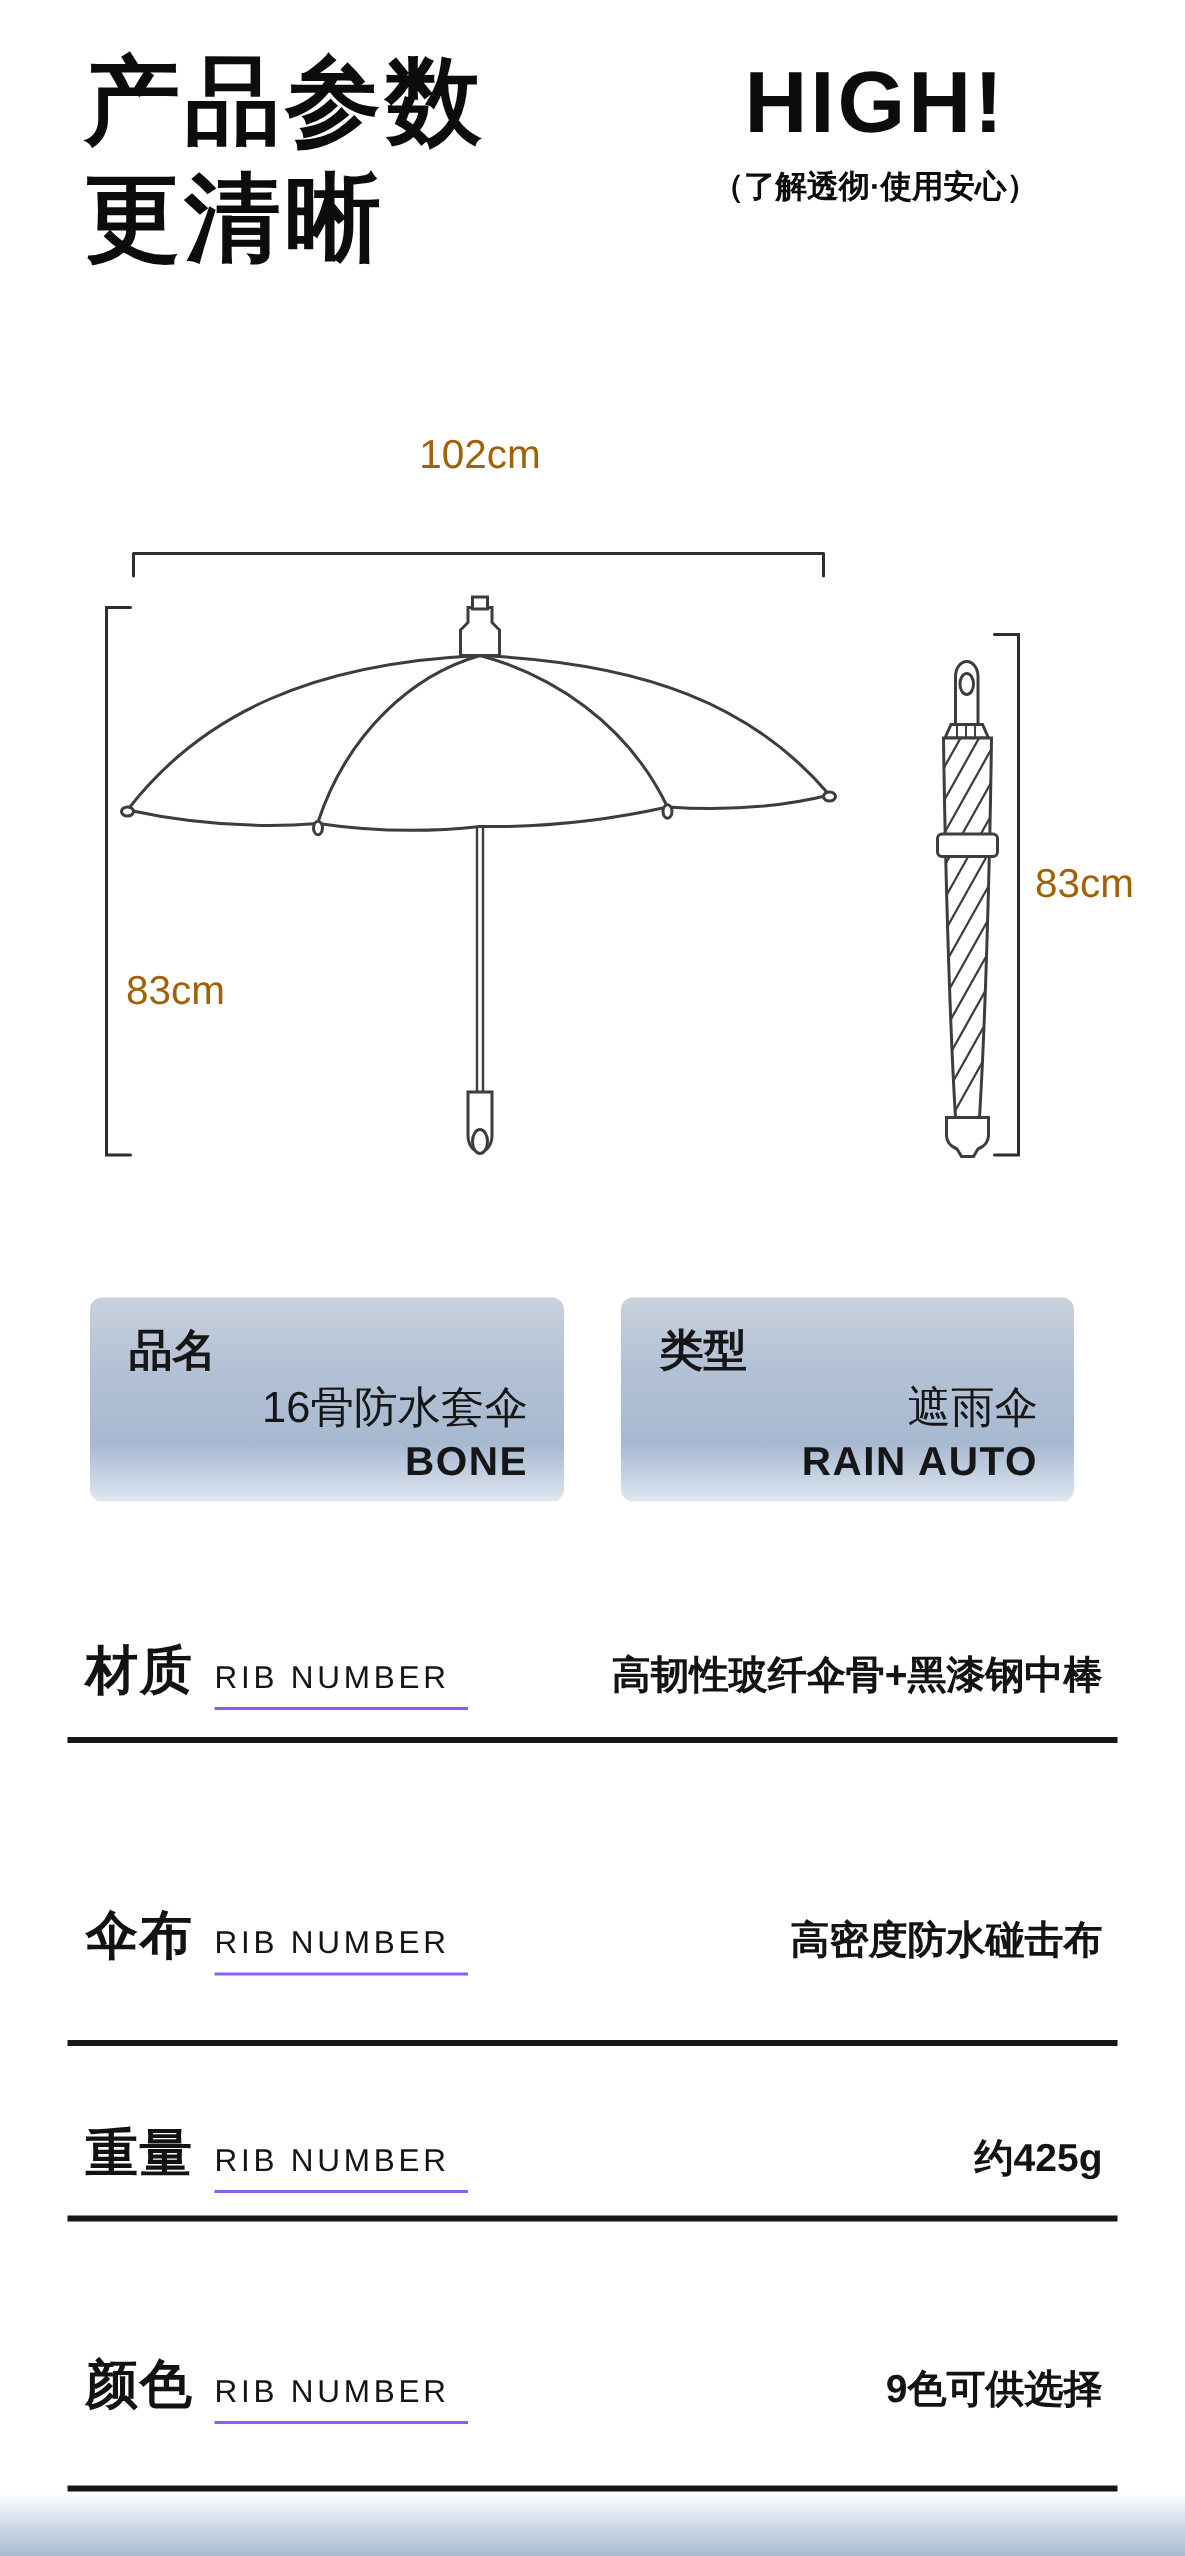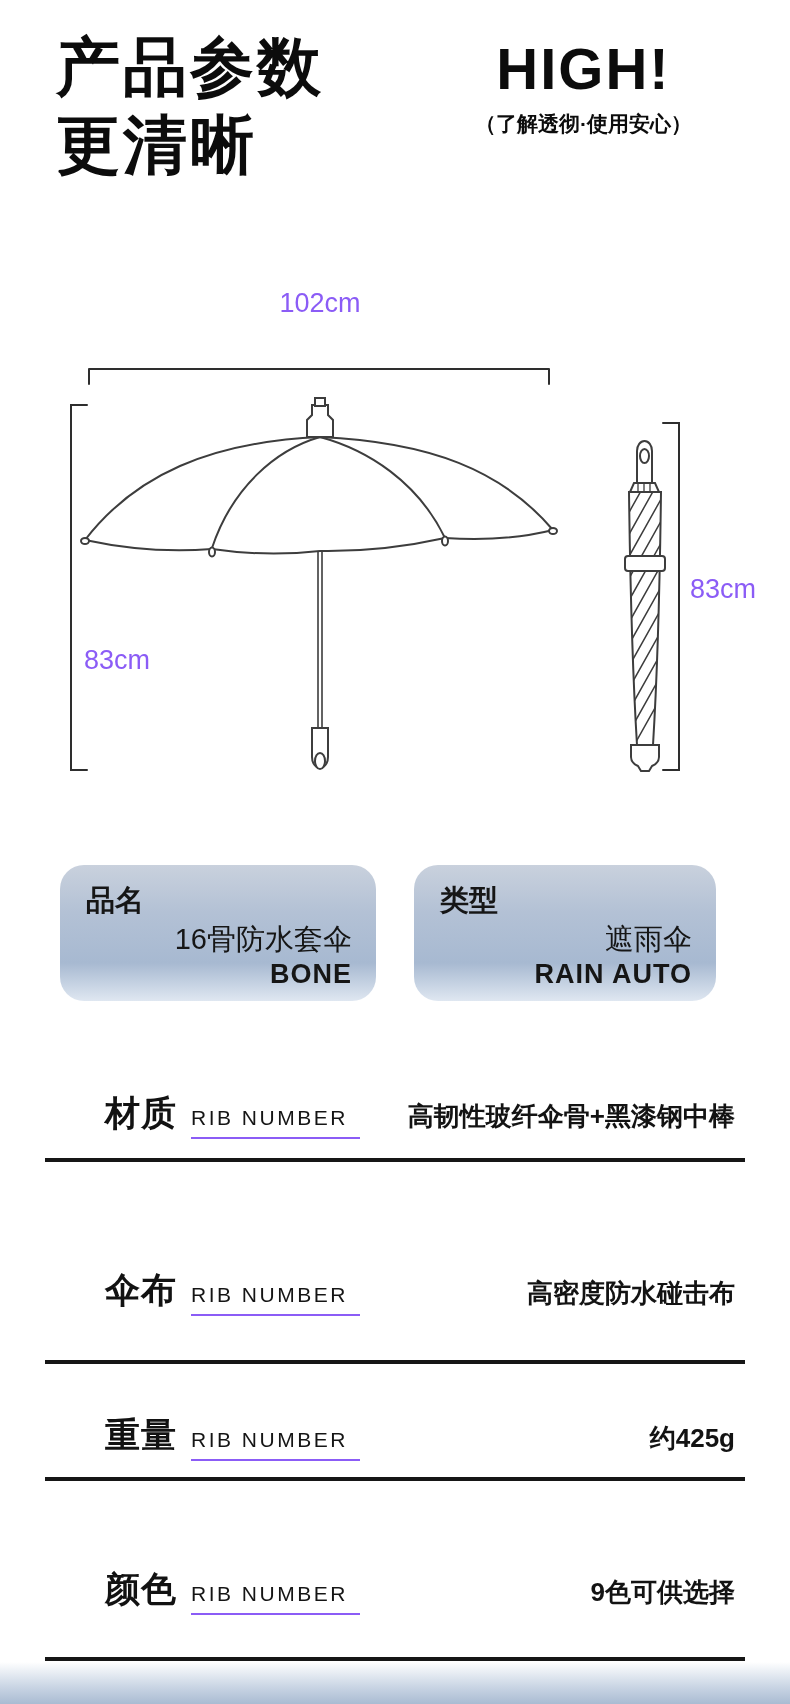--- a/index.html
+++ b/index.html
@@ -8,38 +8,38 @@
 
   
   .title{position:absolute;left:56px;top:28px;font-size:64px;font-weight:900;
          line-height:78px;letter-spacing:3px;color:#0c0c0c;}
   .badge-wrap{position:absolute;top:40px;right:98px;text-align:center;color:#0c0c0c;}
   .badge{font-size:58px;font-weight:900;letter-spacing:2px;line-height:1;}
   .badge-sub{margin-top:12px;font-size:21px;font-weight:700;letter-spacing:0;}
 
   
   .diagram{position:absolute;left:40px;top:270px;width:720px;height:530px;}
-  .dim{position:absolute;font-size:27px;font-weight:400;color:#8b5cf6;}
+  .dim{position:absolute;font-size:27px;font-weight:400;color:#a16207;}
   .dim-width{left:250px;top:288px;width:140px;text-align:center;}
   .dim-height-open{left:84px;top:645px;}
   .dim-height-folded{left:690px;top:574px;}
 
   
-  .card{position:absolute;top:865px;height:136px;border-radius:24px;
+  .card{position:absolute;top:865px;height:136px;border-radius:8px;
         background:linear-gradient(180deg,#c9d1dd 0%,#b3c1d5 35%,#a7b9d1 72%,#dfe7f1 100%);}
   .card-1{left:60px;width:316px;}
   .card-2{left:414px;width:302px;}
   .card-label{position:absolute;left:26px;top:16px;font-size:29px;font-weight:700;color:#161616;}
   .card-values{position:absolute;right:24px;bottom:10px;text-align:right;color:#161616;}
   .card-cn{font-size:29px;font-weight:400;line-height:36px;}
   .card-en{font-size:27px;font-weight:700;line-height:34px;letter-spacing:1px;white-space:pre;}
 
   
   .spec-row{position:absolute;left:57px;right:55px;display:flex;align-items:baseline;}
-  .spec-label{font-size:35px;font-weight:700;letter-spacing:1px;color:#121212;margin-left:48px;}
+  .spec-label{font-size:35px;font-weight:700;letter-spacing:1px;color:#121212;}
   .spec-sub{margin-left:14px;font-size:21px;font-weight:500;letter-spacing:2.5px;color:#151515;
             border-bottom:2px solid #8b5cf6;padding:0 12px 7px 0;}
   .spec-value{margin-left:auto;font-size:26px;font-weight:600;color:#131313;}
   .row-1{top:1090px;} .row-2{top:1267px;} .row-3{top:1412px;} .row-4{top:1566px;}
   .rule{position:absolute;left:45px;width:700px;height:4px;background:#161616;}
   .rule-1{top:1158px;} .rule-2{top:1360px;} .rule-3{top:1477px;} .rule-4{top:1657px;}
 
   
   .footer-fade{position:absolute;left:0;bottom:0;width:790px;height:42px;
                background:linear-gradient(180deg,#ffffff 0%,#cdd8e6 55%,#a9bbd2 100%);}

